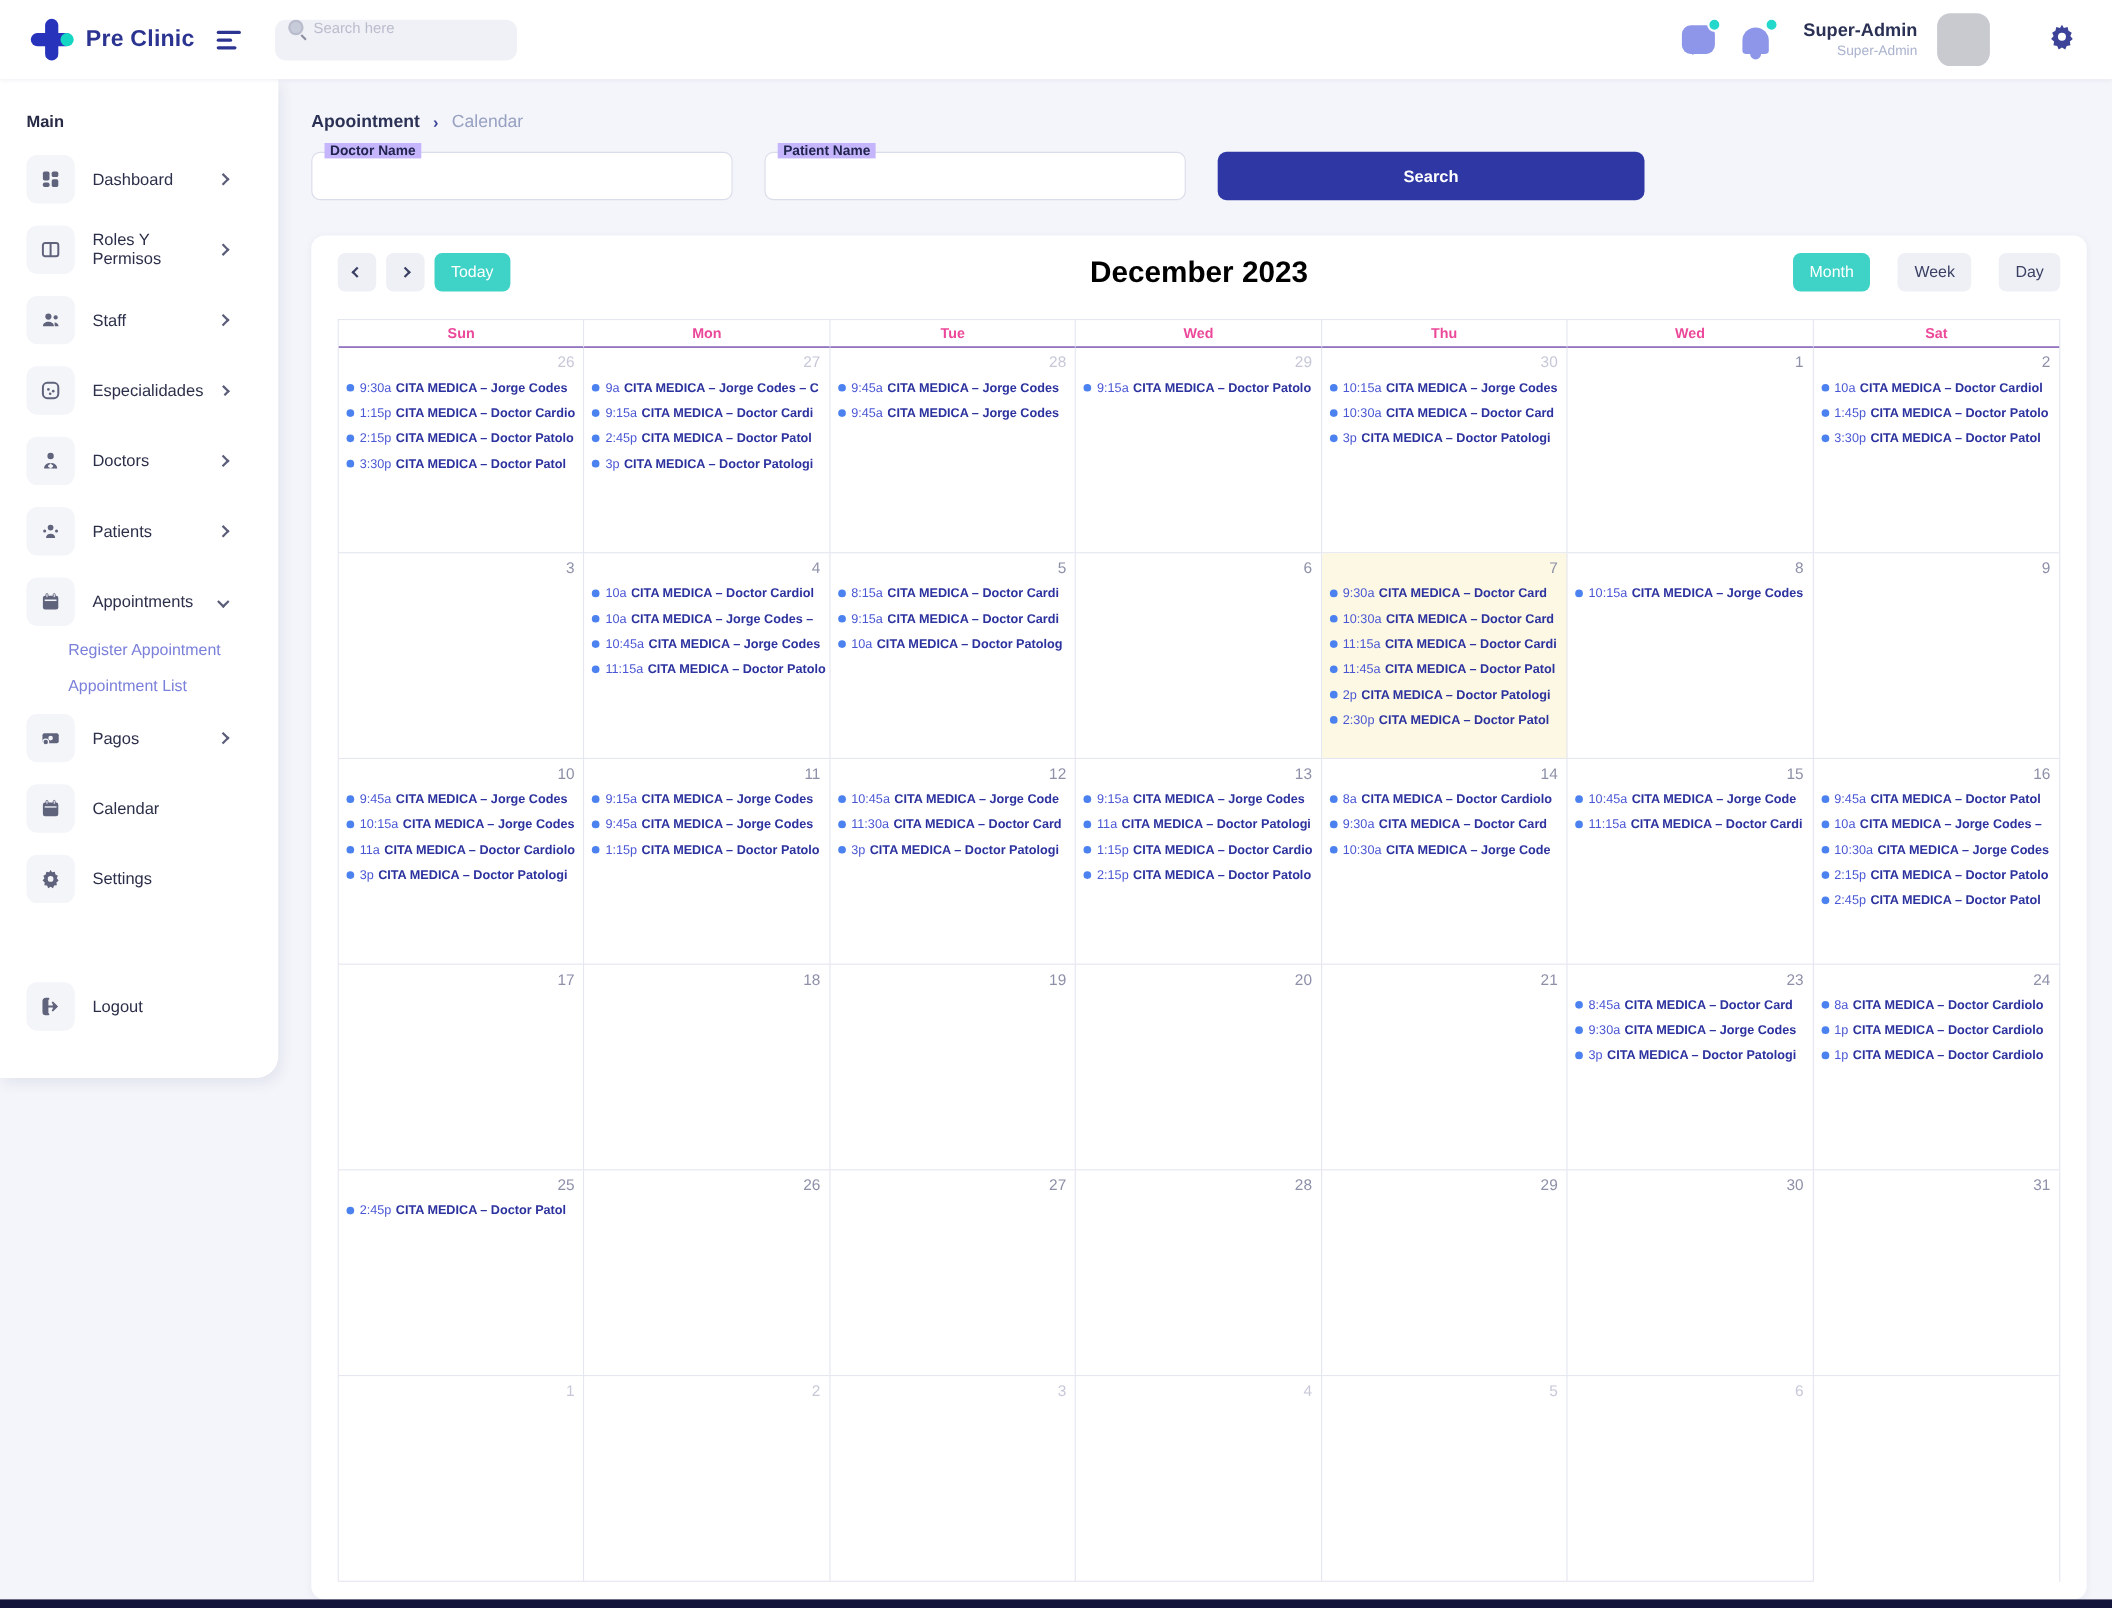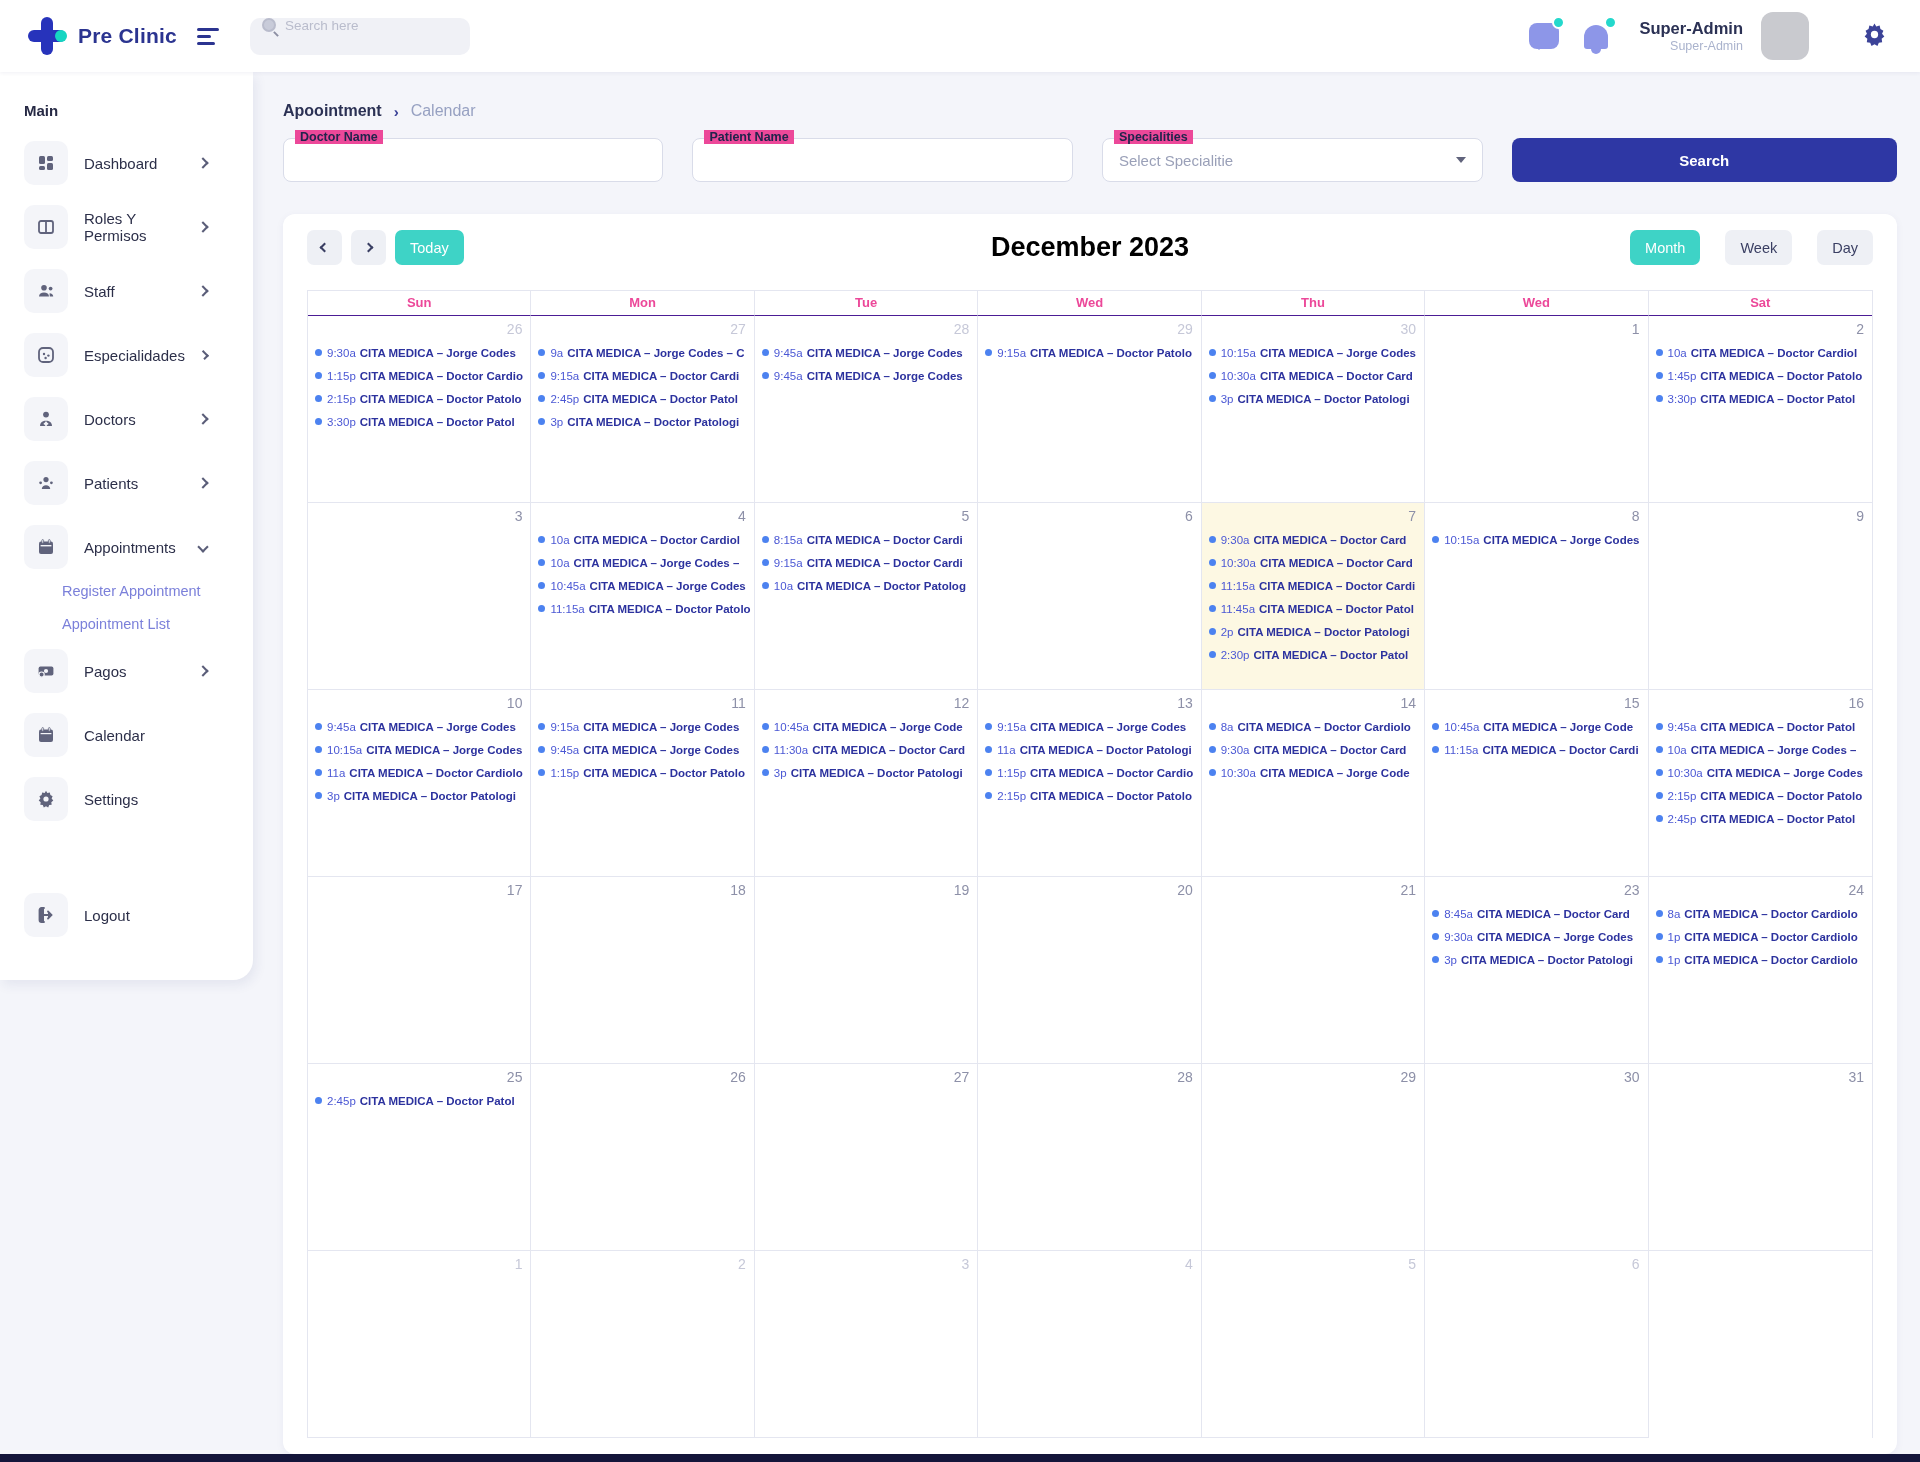--- a/index.html
+++ b/index.html
@@ -53,21 +53,21 @@
   
   .main { position:absolute; left:253px; top:72px; right:0; bottom:0; padding:30px 23px 0 30px; }
   .breadcrumb { display:flex; align-items:center; gap:12px; font-size:16px; margin-bottom:18px; }
   .bc-parent { color:#2b3154; font-weight:600; }
   .bc-sep { color:#3c4398; font-size:15px; font-weight:700; }
   .bc-current { color:#97a1c2; font-weight:500; }
 
   .filters { display:flex; align-items:flex-start; }
   .field { position:relative; width:383px; height:44px; background:#fff; border:1px solid #d9dce9;
     border-radius:8px; margin-right:29px; }
-  .field label { position:absolute; top:-9px; left:11px; background:#ec4899; padding:0 5px;
+  .field label { position:absolute; top:-9px; left:11px; background:#c4b5fd; padding:0 5px;
     font-size:12.5px; font-weight:700; color:#21244c; }
   .field input { width:100%; height:100%; border:none; outline:none; background:transparent;
     border-radius:8px; padding:0 14px; font-size:14px; color:#333; }
   .field.select { display:flex; align-items:center; justify-content:space-between; padding:0 16px; cursor:pointer; }
   .select-value { font-size:15px; color:#9aa0b8; }
   .caret { width:0; height:0; border-left:5px solid transparent; border-right:5px solid transparent; border-top:6px solid #60637c; }
   .search-btn { width:388px; height:44px; background:#2e37a4; color:#fff; border:none; border-radius:8px;
     font-size:15px; font-weight:600; font-family:inherit; cursor:pointer; }
 
   
@@ -298,25 +298,20 @@
 
   <div class="filters">
     <div class="field">
       <label>Doctor Name</label>
       <input type="text" style="">
     </div>
     <div class="field">
       <label>Patient Name</label>
       <input type="text" style="">
     </div>
-    <div class="field select">
-      <label>Specialities</label>
-      <span class="select-value">Select Specialitie</span>
-      <span class="caret"></span>
-    </div>
     <button class="search-btn">Search</button>
   </div>
 
   <section class="cal-card">
     <div class="cal-toolbar">
       <div class="tb-left">
         <button class="nav-btn">
           <span class="chev" style="transform:rotate(135deg)"></span>
         </button>
         <button class="nav-btn">

